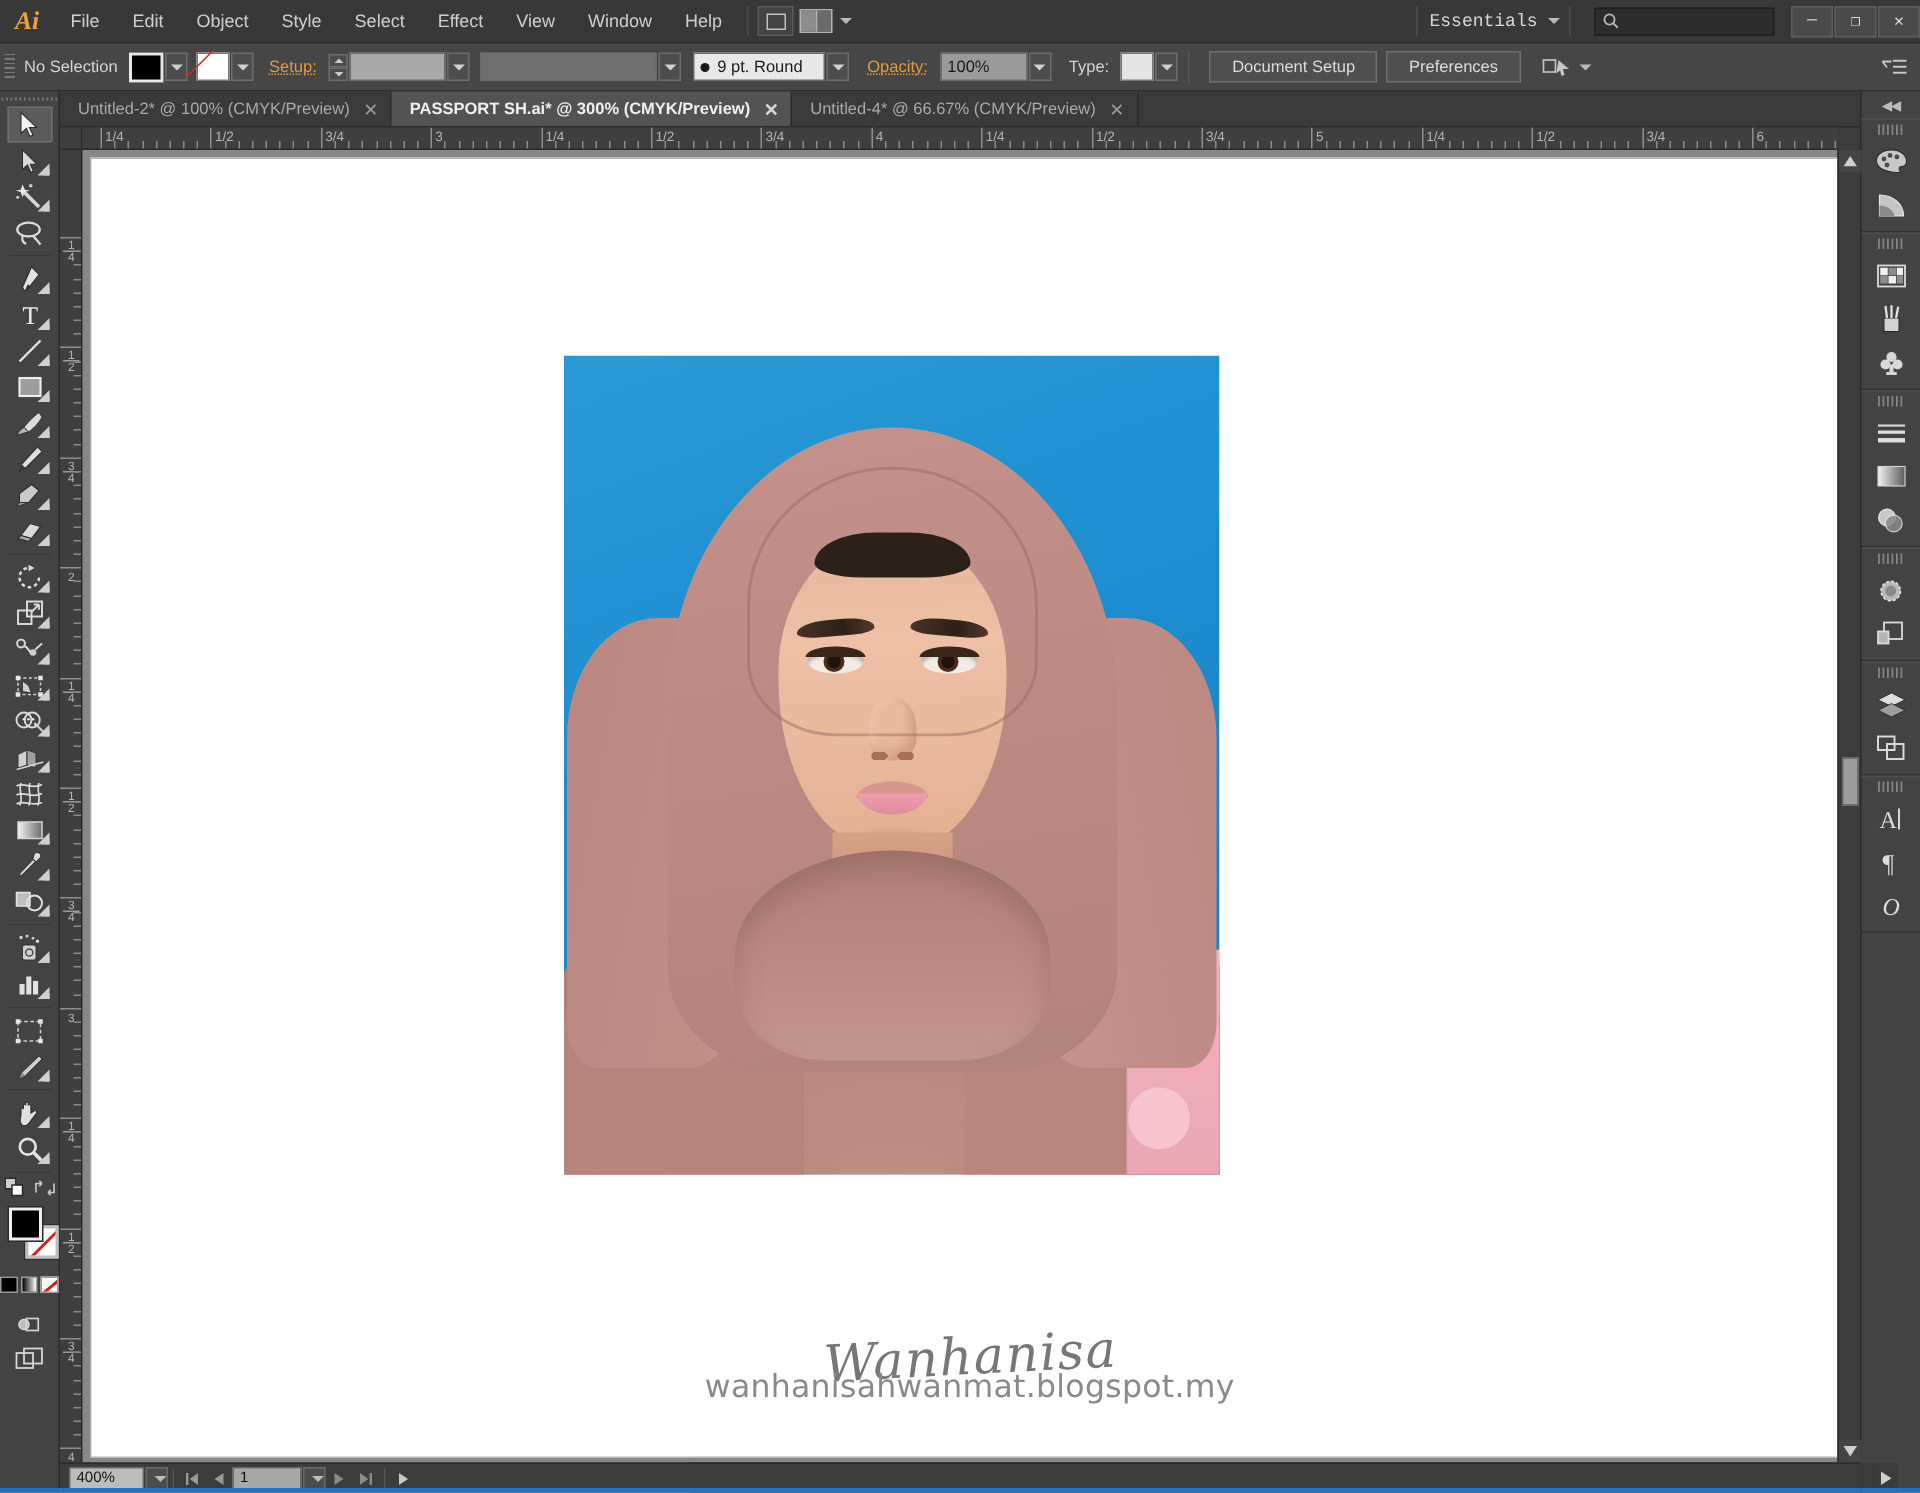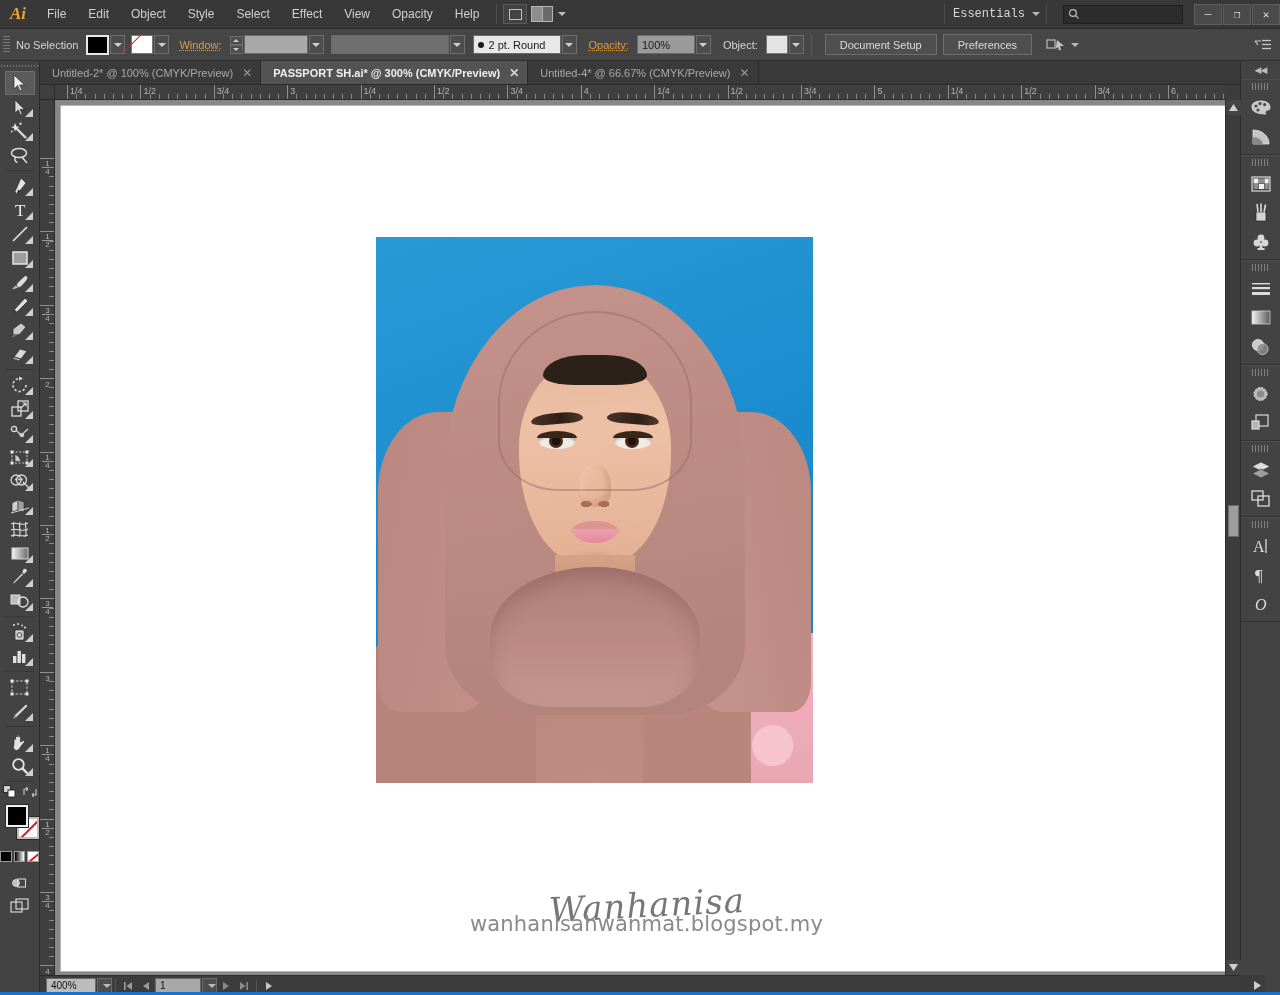--- a/index.html
+++ b/index.html
@@ -429,21 +429,21 @@
 
   <div class="menubar">
     <div class="ai-logo">Ai</div>
     <div class="menu-item">File</div>
     <div class="menu-item">Edit</div>
     <div class="menu-item">Object</div>
     <div class="menu-item">Style</div>
     <div class="menu-item">Select</div>
     <div class="menu-item">Effect</div>
     <div class="menu-item">View</div>
-    <div class="menu-item">Opacity</div>
+    <div class="menu-item">Window</div>
     <div class="menu-item">Help</div>
     <div class="menubar-sep"></div>
     <div class="doc-arrange">
       <div class="doc-arrange-inner"></div>
     </div>
     <div class="arrange-grp">
       <div class="arrange-box">
           <i></i>
           <i></i>
         </div>
@@ -478,21 +478,21 @@
         <div class="caret-dn"></div>
       </div>
 
     <div style="width:6px"></div>
     <div class="swatch-btn noslash"></div>
     <div class="drop-sq">
         <div class="caret-dn"></div>
       </div>
 
     <div style="width:8px"></div>
-    <div class="cb-label link">Window:</div>
+    <div class="cb-label link">Setup:</div>
     <div class="spinner">
       <div class="spin-b">
           <div class="tri-up"></div>
         </div>
       <div class="spin-b">
           <div class="tri-dn"></div>
         </div>
     </div>
     <div class="field light" style="width:64px"></div>
     <div class="drop-sq">
@@ -501,35 +501,35 @@
 
     <div style="width:7px"></div>
     <div class="field dark" style="width:118px"></div>
     <div class="drop-sq">
         <div class="caret-dn"></div>
       </div>
 
     <div style="width:8px"></div>
     <div class="field" style="width:88px; background:#e8e8e8">
       <span class="dot-round"></span>
-      <span>2 pt. Round</span>
+      <span>9 pt. Round</span>
     </div>
     <div class="drop-sq">
         <div class="caret-dn"></div>
       </div>
 
     <div style="width:10px"></div>
     <div class="cb-label link">Opacity:</div>
     <div class="field" style="width:58px">100%</div>
     <div class="drop-sq">
         <div class="caret-dn"></div>
       </div>
 
     <div style="width:10px"></div>
-    <div class="cb-label">Object:</div>
+    <div class="cb-label">Type:</div>
     <div class="swatch-btn" style="background:#e4e4e4"></div>
     <div class="drop-sq">
         <div class="caret-dn"></div>
       </div>
 
     <div class="cb-sep"></div>
     <div class="cb-btn">Document Setup</div>
     <div class="cb-btn">Preferences</div>
 
     <div style="width:14px"></div>

